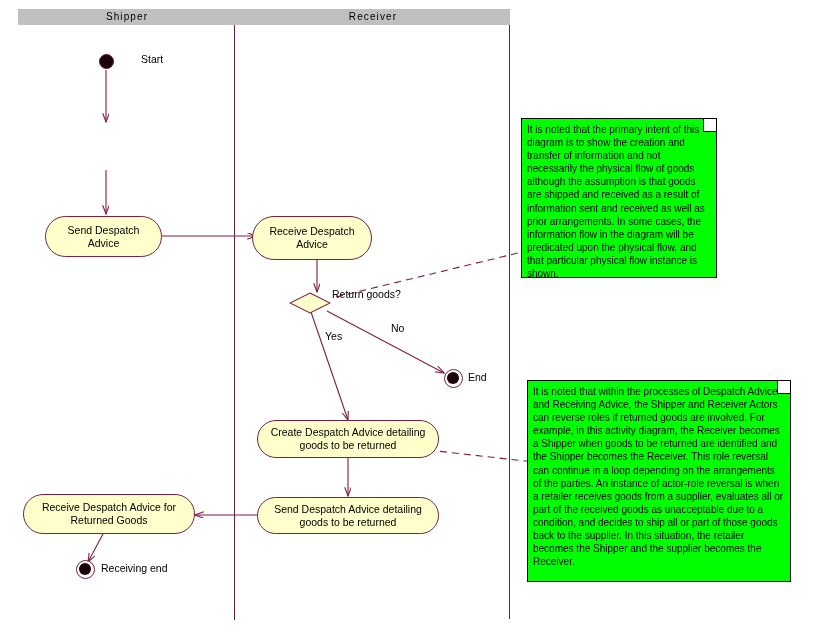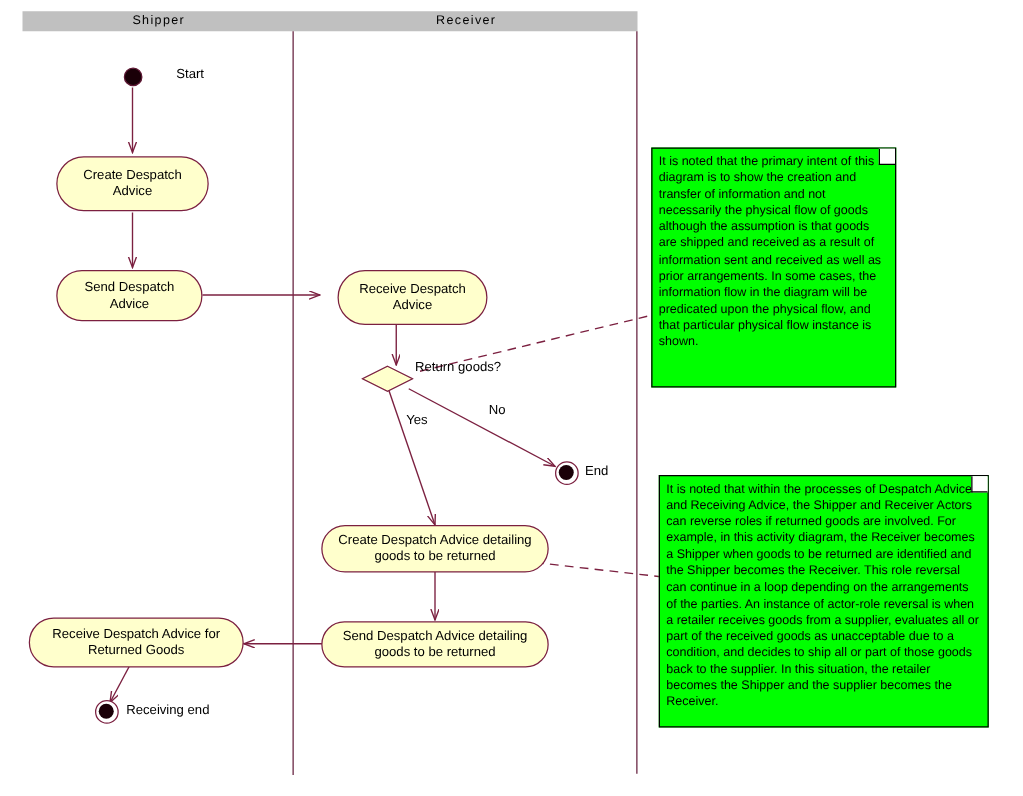--- a/index.html
+++ b/index.html
@@ -189,29 +189,26 @@
 
     <g stroke="#7b2040" stroke-width="1.1" fill="none" stroke-dasharray="7,5">
       <line x1="336" y1="297" x2="522" y2="252"></line>
       <line x1="428" y1="450" x2="534" y2="462"></line>
     </g>
   </svg>
 
   <div class="node-start" style="left:99px; top:54px;"></div>
   <div class="node-label" style="left:116px; top:53px;margin-left:25px;">Start</div>
 
-  <div class="activity" style="left:45px; top:125px; width:122px; height:44px;">
-    <span>Create Despatch Advice</span>
-  </div>
 
   <div class="activity" style="left:45px; top:216px; width:117px; height:41px;">
     <span>Send Despatch Advice</span>
   </div>
 
-  <div class="activity" style="left:270px; top:216px; width:120px; height:44px;">
+  <div class="activity" style="left:252px; top:216px; width:120px; height:44px;">
     <span>Receive Despatch Advice</span>
   </div>
 
   <div class="decision" style="left:289px; top:292px;">
     <svg width="42" height="22" viewBox="0 0 42 22">
       <polygon points="21,1 41,11 21,21 1,11" fill="#ffffcc" stroke="#7b2040" stroke-width="1.1"></polygon>
     </svg>
   </div>
   <div class="edge-label" style="left:332px; top:288px;text-align:center;">Return goods?</div>
 
@@ -233,21 +230,21 @@
 
   <div class="activity" style="left:23px; top:494px; width:172px; height:40px;">
     <span>Receive Despatch Advice for Returned Goods</span>
   </div>
 
   <div class="node-end-outer" style="left:76px; top:560px;">
     <div class="node-end-inner"></div>
   </div>
   <div class="node-label" style="left:101px; top:562px;">Receiving end</div>
 
-  <div class="note" style="left:521px; top:118px; width:196px; height:192px;">
+  <div class="note" style="left:521px; top:118px; width:196px; height:160px;">
     <div class="note-fold-tri"></div>
     <div class="note-fold"></div>
     <span>It is noted that the primary intent of this diagram is to show the creation and transfer of information and not necessarily the physical flow of goods although the assumption is that goods are shipped and received as a result of information sent and received as well as prior arrangements.  In some cases, the information flow in the diagram will be predicated upon the physical flow, and that particular physical flow instance is shown.</span>
   </div>
 
   <div class="note" style="left:527px; top:380px; width:264px; height:202px;">
     <div class="note-fold-tri"></div>
     <div class="note-fold"></div>
     <span>It is noted that within the processes of Despatch Advice and Receiving Advice, the Shipper and Receiver Actors can reverse roles if returned goods are involved.  For example, in this activity diagram, the Receiver becomes a Shipper when goods to be returned are identified and the Shipper becomes the Receiver.  This role reversal can continue in a loop depending on the arrangements of the parties.   An instance of actor-role reversal is when a retailer receives goods from a supplier, evaluates all or part of the received goods as unacceptable due to a condition, and decides to ship all or part of those goods back to the supplier.  In this situation, the retailer becomes the Shipper and the supplier becomes the Receiver.</span>
   </div>

